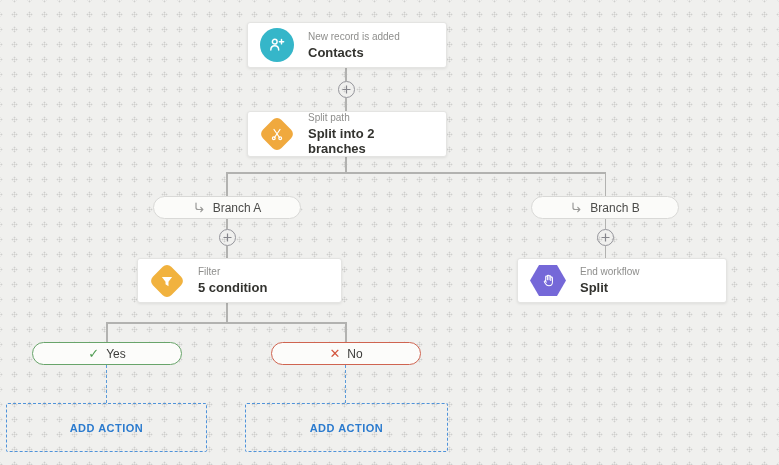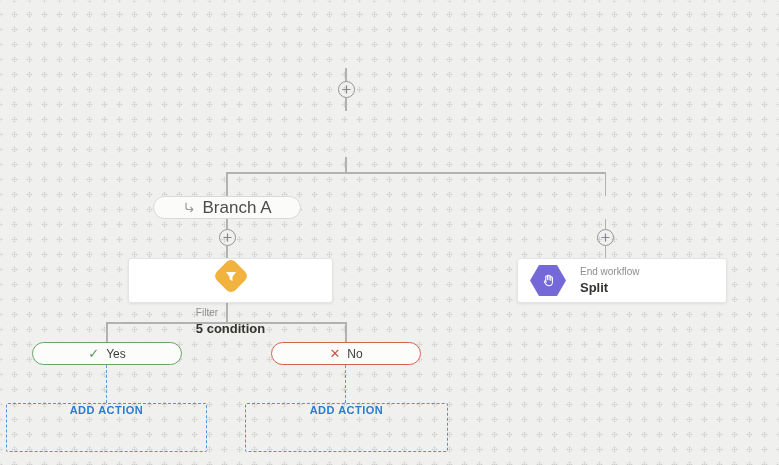--- a/index.html
+++ b/index.html
@@ -31,36 +31,36 @@
   .icon-diamond{width:26px;height:26px;border-radius:6px;transform:rotate(45deg);display:flex;align-items:center;justify-content:center;}
   .icon-diamond > *{transform:rotate(-45deg);}
   .icon-hex{width:36px;height:31px;clip-path:polygon(25% 0,75% 0,100% 50%,75% 100%,25% 100%,0 50%);display:flex;align-items:center;justify-content:center;flex:0 0 auto;}
   .plus{
     position:absolute;width:17px;height:17px;border:1px solid #95959b;border-radius:50%;
     display:flex;align-items:center;justify-content:center;box-sizing:border-box;cursor:pointer;background:transparent;
   }
   .branch{
     position:absolute;height:23px;border:1px solid #d9d9d7;border-radius:12px;background:#fbfbf9;
     display:flex;align-items:center;justify-content:center;gap:8px;
-    font-size:17px;color:#4c4c4a;font-weight:500;box-sizing:border-box;cursor:pointer;
+    font-size:12px;color:#4c4c4a;font-weight:500;box-sizing:border-box;cursor:pointer;
   }
   .cond{
     position:absolute;height:23px;border-radius:12px;background:#fcfcfa;
     display:flex;align-items:center;justify-content:center;gap:7px;
     font-size:12px;color:#3c3c3a;font-weight:500;box-sizing:border-box;cursor:pointer;
   }
   .cond.yes{border:1.5px solid #68a46a;}
   .cond.no{border:1.5px solid #cf6450;}
   .cond .ci{font-size:13px;line-height:1;}
   .cond.yes .ci{color:#4e9b51;}
   .cond.no .ci{color:#d3563e;}
   .dash-v{position:absolute;width:0;border-left:1.5px dashed #5b9bd9;}
   .add-action{
     position:absolute;border:1.5px dashed #4f93da;border-radius:2px;box-sizing:border-box;
-    display:flex;align-items:flex-start;justify-content:center;
+    display:flex;align-items:center;justify-content:center;
     color:#2a7ace;font-weight:700;font-size:11px;letter-spacing:.5px;cursor:pointer;
   }
 </style>
 </head>
 <body>
 
 <div id="canvas">
 
   <div class="ln v" style="left:345px;top:68px;height:13px;"></div>
   <div class="plus" style="left:338px;top:81px;">
@@ -92,33 +92,74 @@
   <div class="ln v" style="left:604.5px;top:246px;height:12px;"></div>
 
   <div class="ln v" style="left:226px;top:303px;height:20px;"></div>
   <div class="ln h" style="left:106px;top:322px;width:240px;"></div>
   <div class="ln v" style="left:106px;top:322px;height:20px;"></div>
   <div class="ln v" style="left:345px;top:322px;height:20px;"></div>
 
   <div class="dash-v" style="left:106px;top:365px;height:38px;"></div>
   <div class="dash-v" style="left:345px;top:365px;height:38px;"></div>
 
+  <div class="card" style="left:247px;top:22px;width:200px;height:46px;">
+    <div class="icon-circle" style="background: rgb(53, 182, 201);">
+      <svg width="18" height="18" viewBox="0 0 16 16">
+          <g fill="none" stroke="#ffffff" stroke-width="1.3" stroke-linecap="round">
+            <circle cx="6" cy="5" r="2.1"></circle>
+            <path d="M2.5 12.5 c0-2.4 1.6-3.8 3.5-3.8 s3.5 1.4 3.5 3.8"></path>
+            <path d="M12 3.2 V7 M10.1 5.1 H13.9"></path>
+          </g>
+        </svg>
+    </div>
+    <div class="txt">
+      <div class="label">New record is added</div>
+      <div class="title">Contacts</div>
+    </div>
+  </div>
 
+  <div class="card" style="left:247px;top:111px;width:200px;height:46px;">
+    <div class="diamond-wrap">
+      <div class="icon-diamond" style="background: rgb(240, 169, 62);">
+        <svg width="14" height="14" viewBox="0 0 14 14">
+            <g fill="none" stroke="#ffffff" stroke-width="1.2" stroke-linecap="round">
+              <path d="M4 2.5 L9.5 10.5 M10 2.5 L4.5 10.5"></path>
+              <circle cx="3.8" cy="11.3" r="1.4"></circle>
+              <circle cx="10.2" cy="11.3" r="1.4"></circle>
+            </g>
+          </svg>
+      </div>
+    </div>
+    <div class="txt">
+      <div class="label">Split path</div>
+      <div class="title">Split into 2 branches</div>
+    </div>
+  </div>
 
   <div class="branch" style="left:153px;top:196px;width:148px;">
     <svg width="12" height="12" viewBox="0 0 12 12">
         <g fill="none" stroke="#9a9a98" stroke-width="1.2" stroke-linecap="round" stroke-linejoin="round">
           <path d="M3 1 v4.5 a2 2 0 0 0 2 2 h4.5"></path>
           <path d="M7.8 5.3 L9.8 7.5 L7.8 9.7"></path>
         </g>
       </svg>
     <span>Branch A</span>
   </div>
+  <div class="branch" style="left:531px;top:196px;width:148px;">
+    <svg width="12" height="12" viewBox="0 0 12 12">
+        <g fill="none" stroke="#9a9a98" stroke-width="1.2" stroke-linecap="round" stroke-linejoin="round">
+          <path d="M3 1 v4.5 a2 2 0 0 0 2 2 h4.5"></path>
+          <path d="M7.8 5.3 L9.8 7.5 L7.8 9.7"></path>
+        </g>
+      </svg>
+    <span>Branch B</span>
+  </div>
 
-  <div class="card" style="left:128px;top:258px;width:205px;height:45px;flex-direction:column;">
+  <div class="card" style="left:137px;top:258px;width:205px;height:45px;">
     <div class="diamond-wrap">
       <div class="icon-diamond" style="background: rgb(241, 178, 62);">
         <svg width="13" height="13" viewBox="0 0 14 14">
             <path d="M1.5 2 H12.5 L8.6 7 V12 L5.4 9.8 V7 Z" fill="#ffffff"></path>
           </svg>
       </div>
     </div>
     <div class="txt">
       <div class="label">Filter</div>
       <div class="title">5 condition</div>

